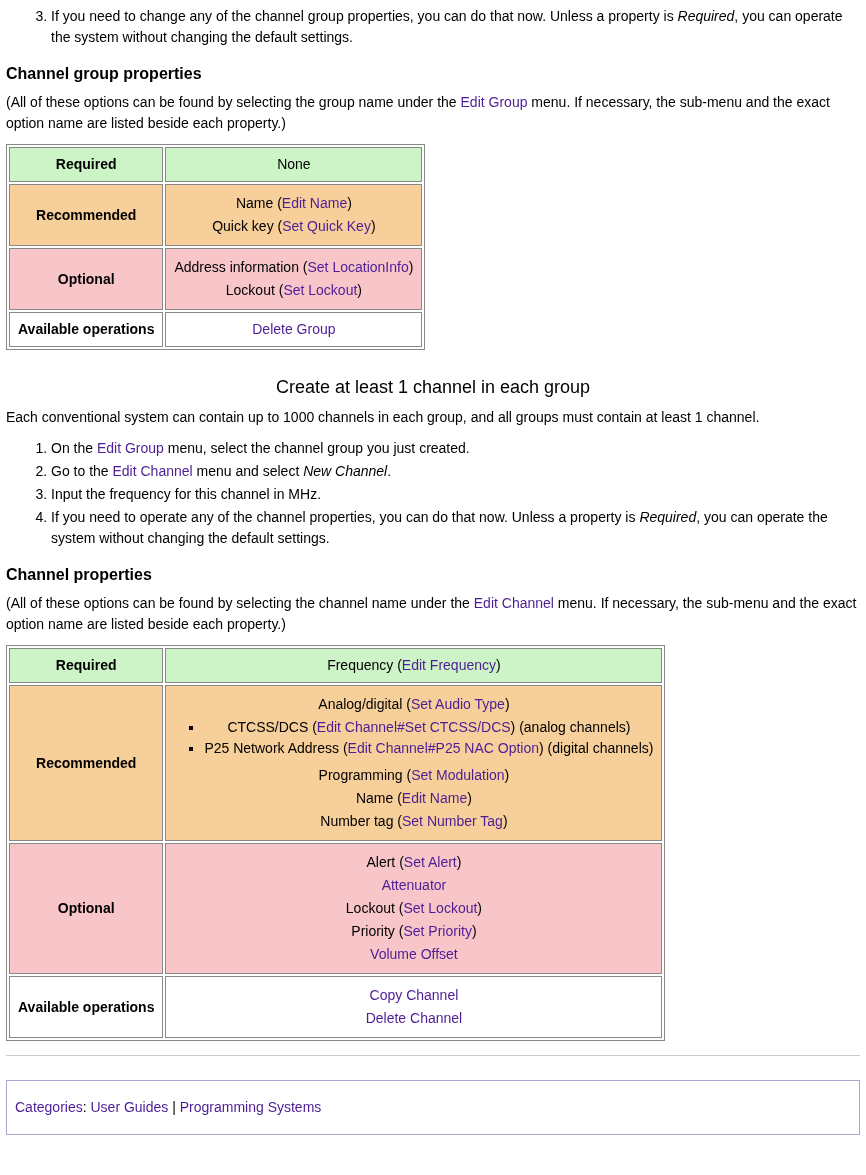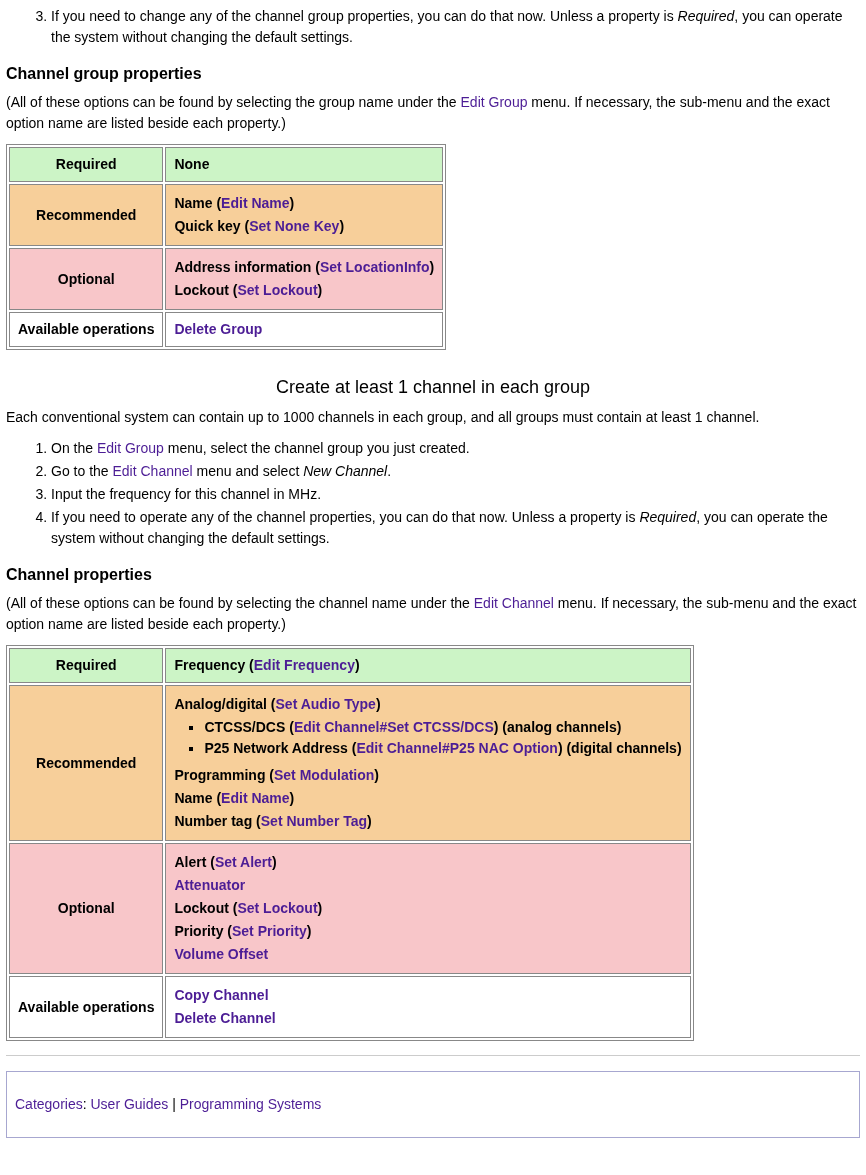--- a/index.html
+++ b/index.html
@@ -42,38 +42,37 @@
   table.props {
     border-collapse: separate;
     border-spacing: 2px;
     border: 1px solid #888;
     margin: 6px 0 14px 0;
   }
   table.props th, table.props td {
     border: 1px solid #888;
     padding: 6px 8px;
     vertical-align: middle;
-    text-align: left;
-    font-weight: bold;
+    text-align: center;
   }
   table.props th {
     font-weight: bold;
     text-align: center;
     white-space: nowrap;
   }
   .bg-green  { background: #ccf4c6; }
   .bg-orange { background: #f7cf9a; }
   .bg-pink   { background: #f8c6c9; }
   .bg-white  { background: #ffffff; }
   .cell-block p { margin: 2px 0; }
   .italic { font-style: italic; }
   .cat-box {
     border: 1px solid #a7a7d0;
-    padding: 22px 8px;
-    margin-top: 15px;
+    padding: 16px 8px;
+    margin-top: 24px;
     font-size: 14px;
   }
   hr {
     border: none;
     border-top: 1px solid #ccc;
     margin: 4px 0;
   }
 </style>
 </head>
 <body>
@@ -92,21 +91,21 @@
 <table class="props">
   <tbody>
       <tr>
     <th class="bg-green">Required</th>
     <td class="bg-green">None</td>
   </tr>
   <tr>
     <th class="bg-orange">Recommended</th>
     <td class="bg-orange cell-block">
       <p><span>Name (</span><a class="link">Edit Name</a><span>)</span></p>
-      <p><span>Quick key (</span><a class="link">Set None Key</a><span>)</span></p>
+      <p><span>Quick key (</span><a class="link">Set Quick Key</a><span>)</span></p>
     </td>
   </tr>
   <tr>
     <th class="bg-pink">Optional</th>
     <td class="bg-pink cell-block">
       <p><span>Address information (</span><a class="link">Set LocationInfo</a><span>)</span></p>
       <p><span>Lockout (</span><a class="link">Set Lockout</a><span>)</span></p>
     </td>
   </tr>
   <tr>

